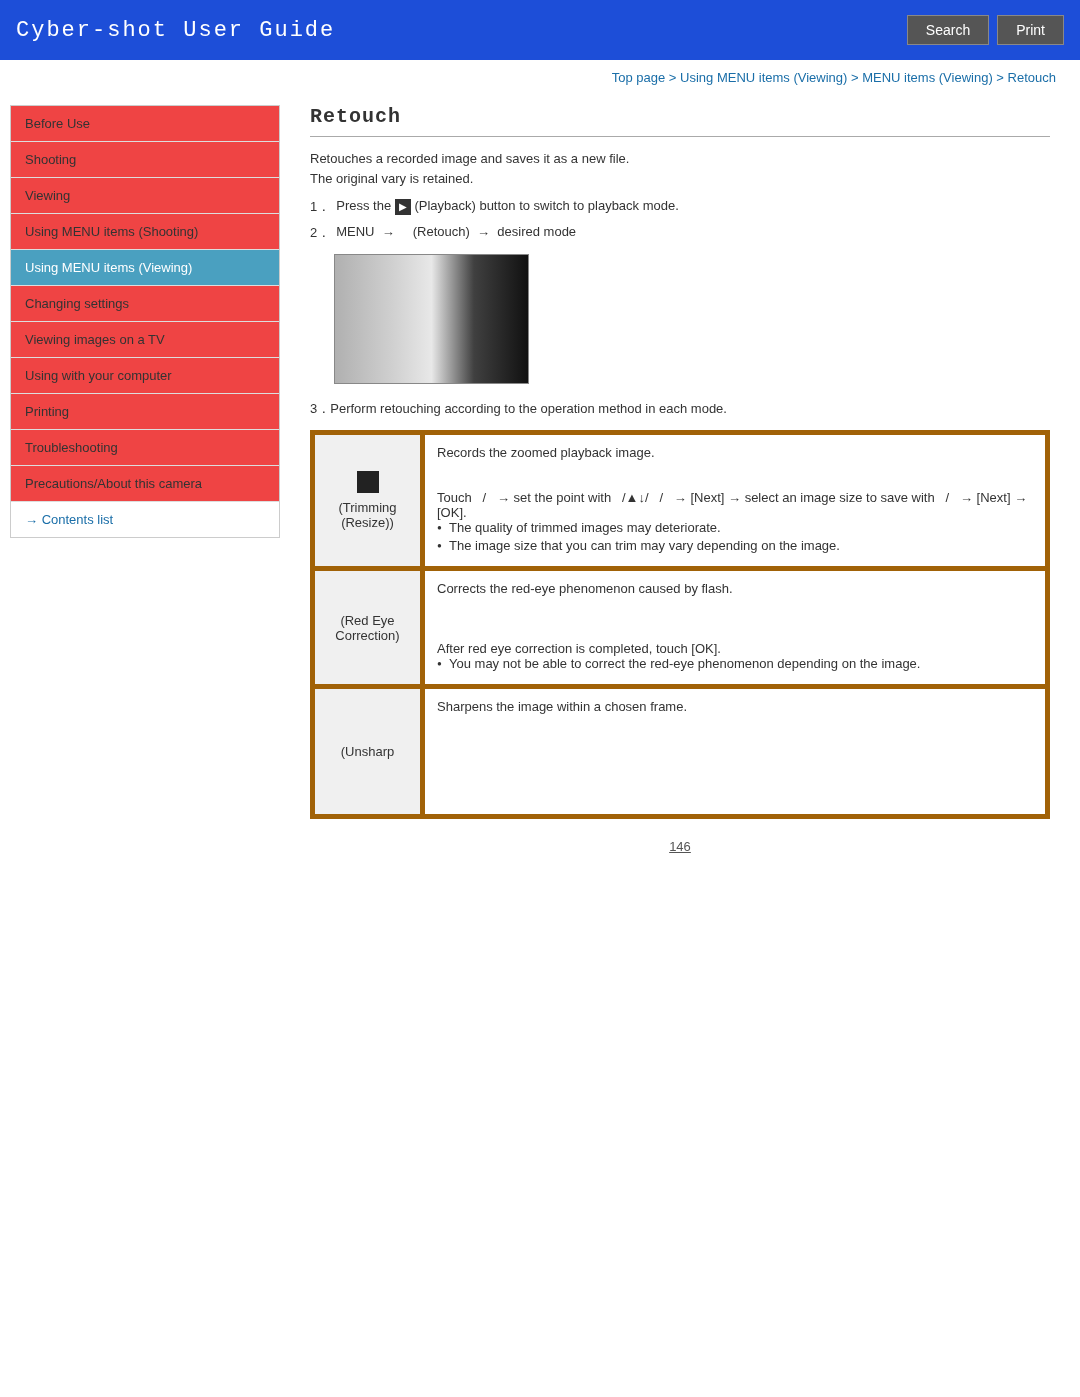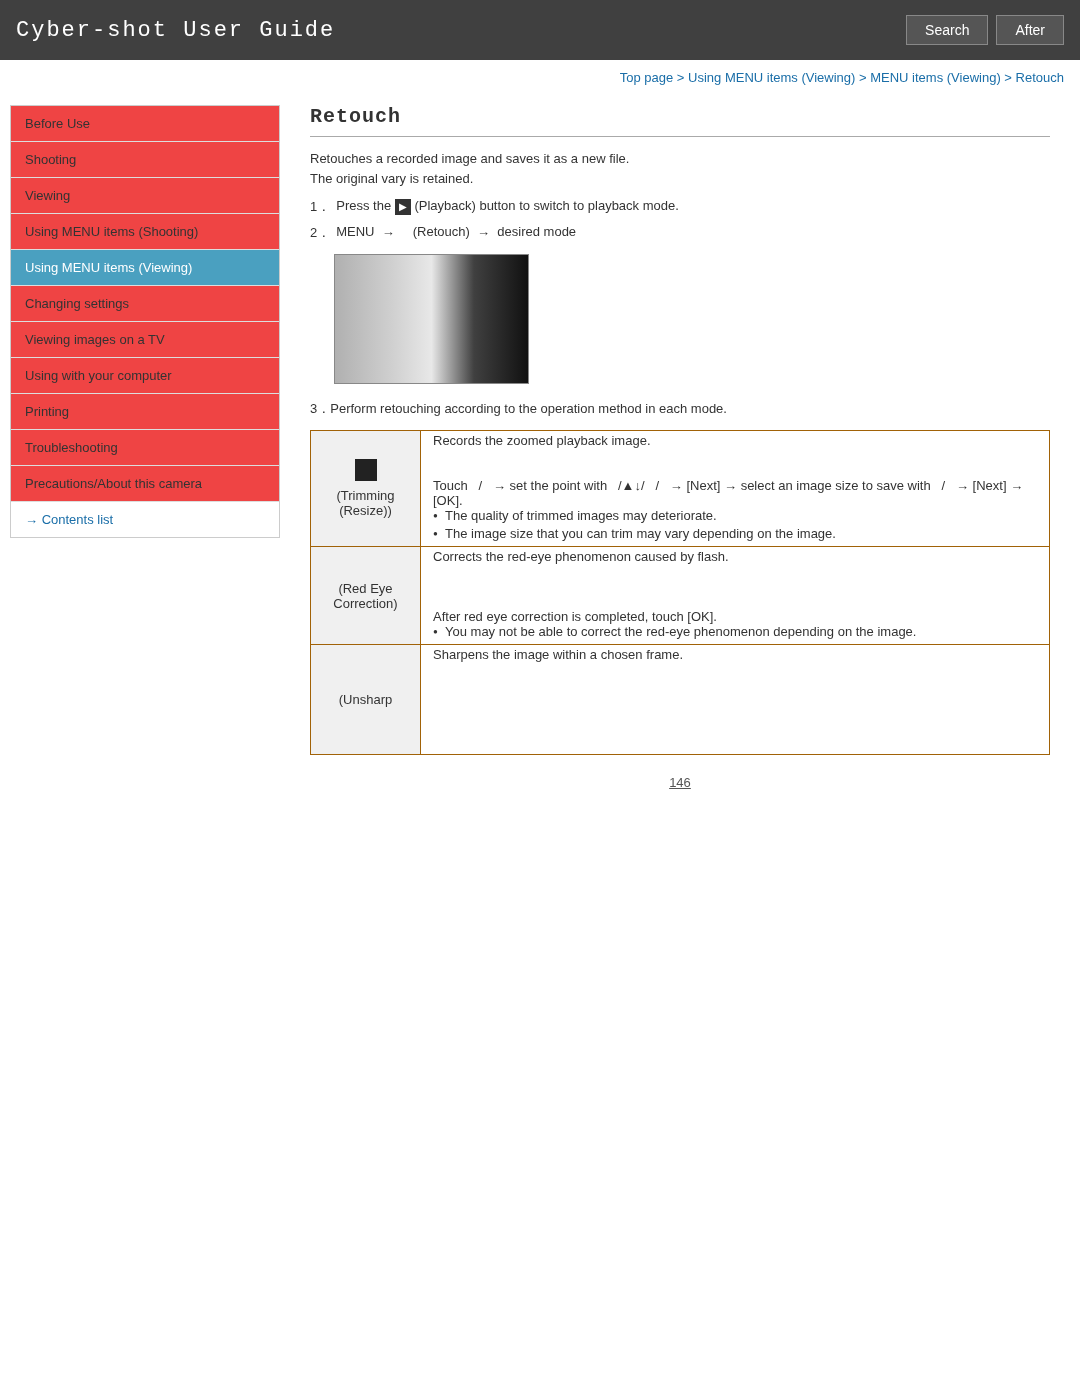--- a/index.html
+++ b/index.html
@@ -6,21 +6,21 @@
     body {
       font-family: Arial, Helvetica, sans-serif;
       font-size: 14px;
       background: #fff;
       color: #333;
       width: 1080px;
     }
 
     
     .header {
-      background: #404040;
+      background: #1d4ed8;
       display: flex;
       align-items: center;
       justify-content: space-between;
       padding: 0 16px;
       height: 60px;
     }
     .header-title {
       color: #fff;
       font-size: 22px;
       font-family: 'Courier New', monospace;
@@ -35,21 +35,21 @@
       color: #fff;
       border: 1px solid #888;
       padding: 6px 18px;
       cursor: pointer;
       font-size: 14px;
     }
 
     
     .breadcrumb {
       text-align: right;
-      padding: 10px 16px;
+      padding: 10px 24px;
       font-size: 13px;
       color: #1a6ea8;
     }
     .breadcrumb a { color: #1a6ea8; text-decoration: none; }
 
     
     .main-layout {
       display: flex;
       align-items: flex-start;
     }
@@ -124,23 +124,23 @@
     }
 
     
     .retouch-table {
       width: 100%;
       border-collapse: collapse;
       font-size: 13px;
       margin-top: 12px;
     }
     .retouch-table td {
-      border: 1px solid #a16207;
+      border: 5px solid #a16207;
       vertical-align: top;
-      padding: 2px 12px;
+      padding: 10px 12px;
     }
     .retouch-table .label-cell {
       width: 110px;
       background: #f0f0f0;
       text-align: center;
       vertical-align: middle;
     }
 
     .bullet-list {
       list-style: none;
@@ -166,21 +166,21 @@
       text-decoration: underline;
     }
   </style>
 </head>
 <body>
 
 <div class="header">
   <span class="header-title">Cyber-shot User Guide</span>
   <div class="header-buttons">
     <button class="header-btn">Search</button>
-    <button class="header-btn">After</button>
+    <button class="header-btn">Print</button>
   </div>
 </div>
 
 <div class="breadcrumb">
   <a href="#">Top page</a>
   &gt;
   <a href="#">Using MENU items (Viewing)</a>
   &gt;
   <a href="#">MENU items (Viewing)</a>
   &gt;

